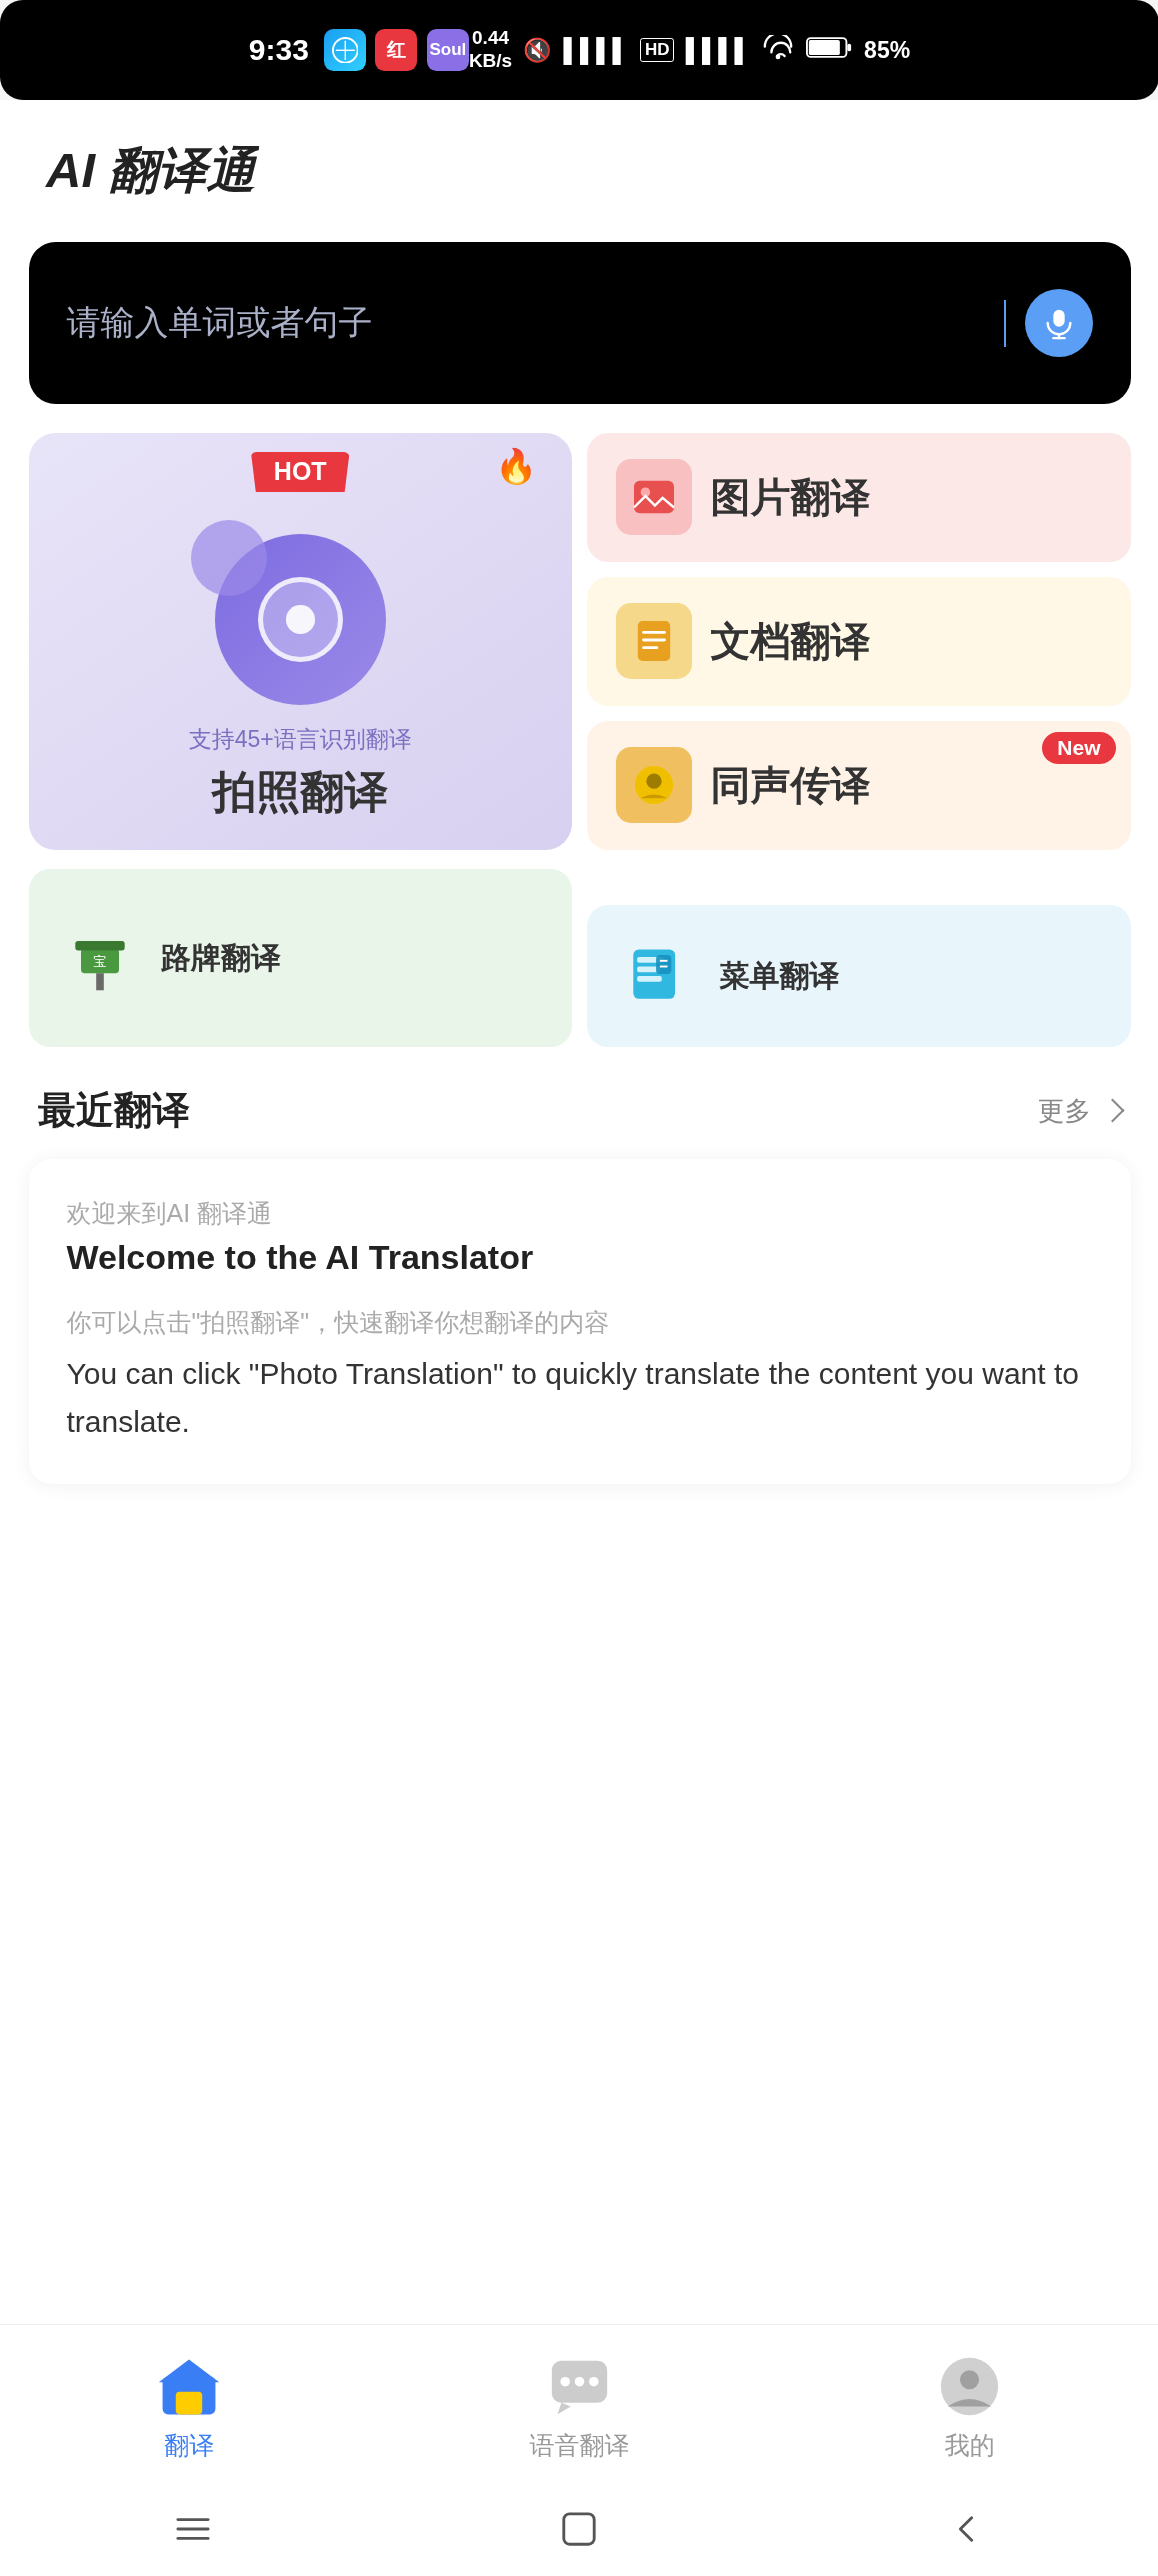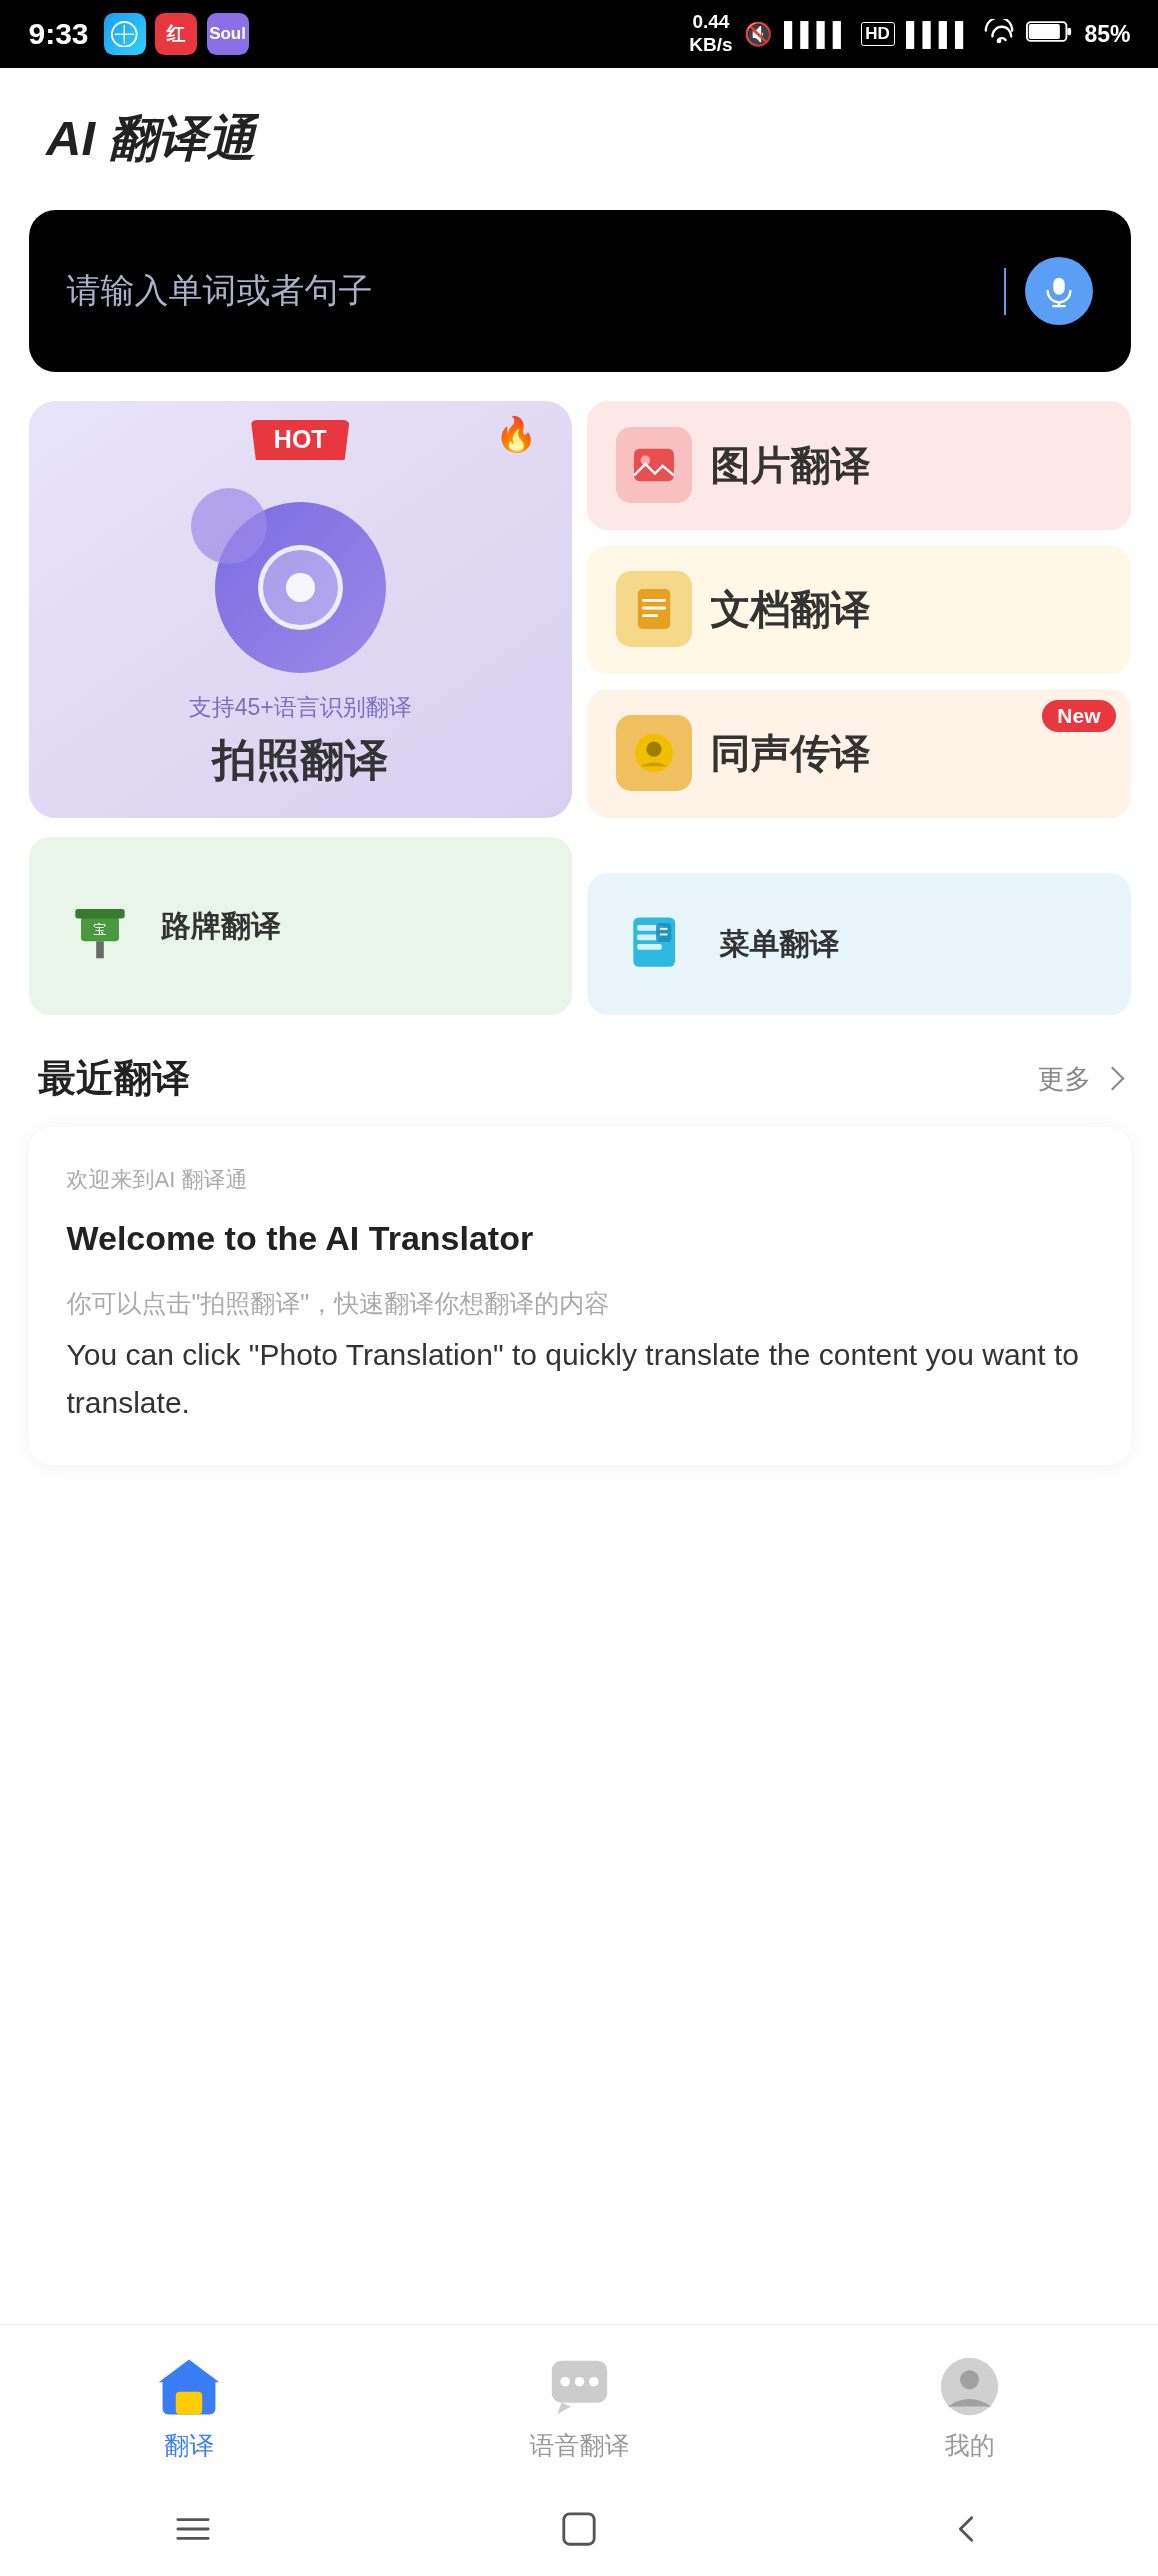--- a/index.html
+++ b/index.html
@@ -8,28 +8,29 @@
       width: 1159px;
       min-height: 2576px;
       background: #f5f5f5;
       font-family: -apple-system, 'PingFang SC', 'Microsoft YaHei', sans-serif;
       overflow-x: hidden;
     }
 
     
     .status-bar {
       background: #000;
-      height: 68px;
-      display: flex;
-      align-items: center;
-      justify-content: space-between;
+      height: 100px;
+      display: flex;
+      align-items: center;
+      justify-content: center;
       padding: 0 28.5px;
       color: #fff;
       font-size: 26.6px;
       font-weight: 600;
+      border-radius: 23px;
     }
     .status-left { display: flex; align-items: center; gap: 15px; }
     .status-time { font-size: 30px; font-weight: bold; }
     .status-icons { display: flex; align-items: center; gap: 9.5px; }
     .app-icon-safari {
       width: 42px; height: 42px;
       background: linear-gradient(135deg, #1a9ef0, #30d0ff);
       border-radius: 9.5px;
       display: flex; align-items: center; justify-content: center;
       font-size: 21px; color: white;
@@ -301,23 +302,23 @@
     
     .translation-card {
       margin: 0 28.5px 28.5px;
       background: #fff;
       border-radius: 23px;
       padding: 38px;
       box-shadow: 0 1.9px 19px rgba(0,0,0,0.06);
       min-height: 285px;
     }
     .trans-source {
-      font-size: 22px;
+      font-size: 25px;
       color: #aaa;
-      margin-bottom: 24px;
+      margin-bottom: 8px;
     }
     .trans-original {
       font-size: 34px;
       font-weight: 600;
       color: #222;
       margin-bottom: 28.5px;
     }
     .trans-source-2 {
       font-size: 25px;
       color: #aaa;

